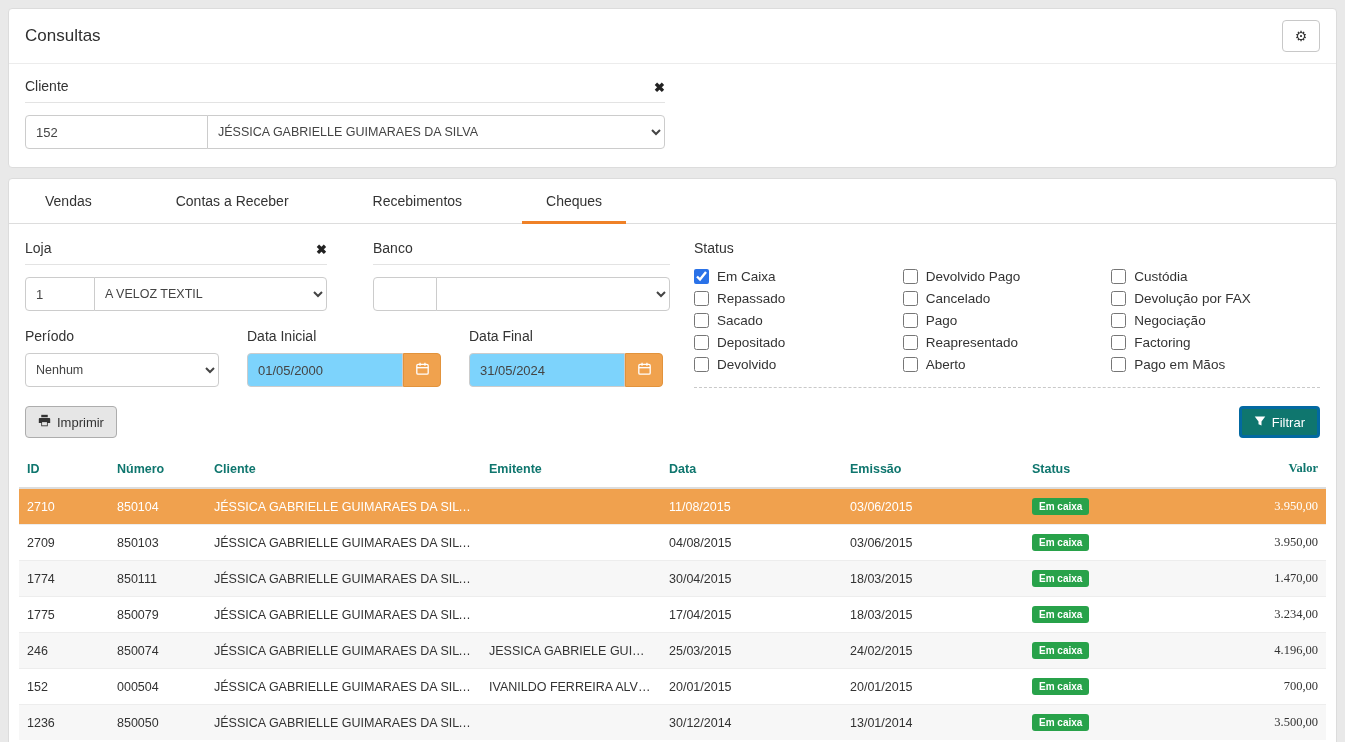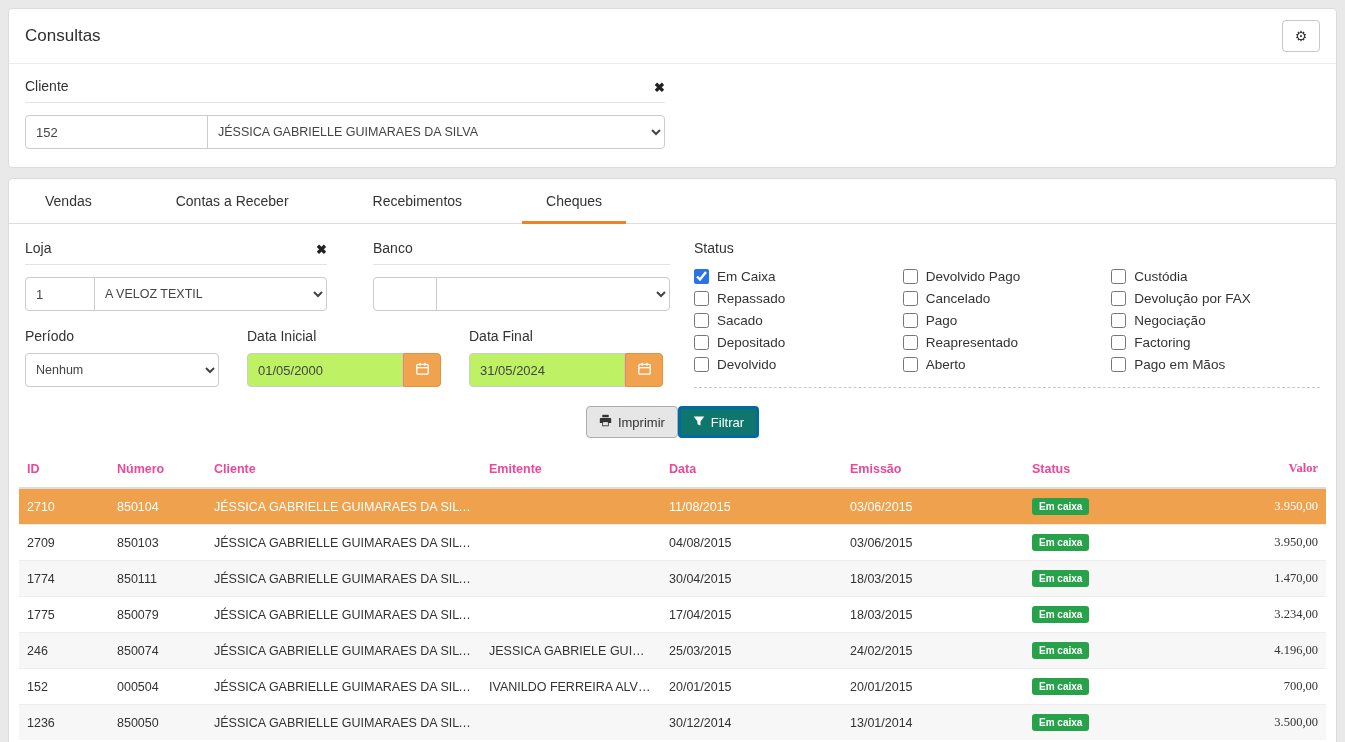--- a/index.html
+++ b/index.html
@@ -70,52 +70,52 @@
   .loja-group { width: 305px; }
   .loja-group .code-input { width: 70px; }
   .banco-group { width: 300px; margin-left: 46px; }
   .banco-group .code-input { width: 64px; }
   .banco-group .group-head { justify-content: flex-start; }
 
   .plain-label { display: block; font-size: 14px; color: #333; margin-bottom: 9px; }
   .periodo-group { width: 194px; }
   .periodo-group select { width: 100%; border-radius: 4px; }
   .date-group { width: 194px; margin-left: 28px; }
-  .date-input { flex: 1; min-width: 0; border-radius: 4px 0 0 4px; background: #bef264; color: #555; }
+  .date-input { flex: 1; min-width: 0; border-radius: 4px 0 0 4px; background: #7dd3fc; color: #555; }
   .cal-btn {
     width: 38px; height: 34px; flex: none; cursor: pointer;
     background: #f0a24e; border: 1px solid #e2933c; border-radius: 0 4px 4px 0;
     display: flex; align-items: center; justify-content: center;
   }
 
   .status-group { flex: 1; margin-left: 24px; border-bottom: 1px dashed #c9c9c9; padding-bottom: 12px; }
   .status-cols { display: flex; }
   .status-col { flex: 1; }
   .chk {
     display: flex; align-items: center; gap: 8px; height: 22px;
     font-size: 13.5px; color: #333; cursor: pointer;
   }
   .chk input[type="checkbox"] { width: 15px; height: 15px; accent-color: #2a72e8; margin: 0; cursor: pointer; }
 
   
-  .actions { display: flex; justify-content: center; gap: 0; padding: 14px 16px 12px; }
+  .actions { display: flex; justify-content: space-between; gap: 0; padding: 14px 16px 12px; }
   .btn {
     display: inline-flex; align-items: center; gap: 6px; height: 32px; padding: 0 12px;
     border-radius: 4px; font-size: 13px; cursor: pointer;
     font-family: "Liberation Sans", sans-serif;
   }
   .btn-default { background: #e6e6e6; border: 1px solid #adadad; color: #333; }
   .btn-primary { background: #0f766e; border: 3px solid #0369a1; color: #fff; }
 
   
   .table-wrap { padding: 0 10px 16px; }
   table { width: 100%; border-collapse: collapse; font-size: 12.5px; table-layout: fixed; }
   th {
     text-align: left; font-weight: bold; padding: 11px 8px;
-    border-bottom: 2px solid #ddd; color: #ec4899; font-size: 12.5px;
+    border-bottom: 2px solid #ddd; color: #0f766e; font-size: 12.5px;
   }
   th:nth-child(1) { width: 90px; }
   th:nth-child(2) { width: 97px; }
   th:nth-child(3) { width: 275px; }
   th:nth-child(4) { width: 180px; }
   th:nth-child(5) { width: 181px; }
   th:nth-child(6) { width: 182px; }
   th:nth-child(7) { width: 150px; }
   td {
     padding: 9px 8px; color: #333; white-space: nowrap;

